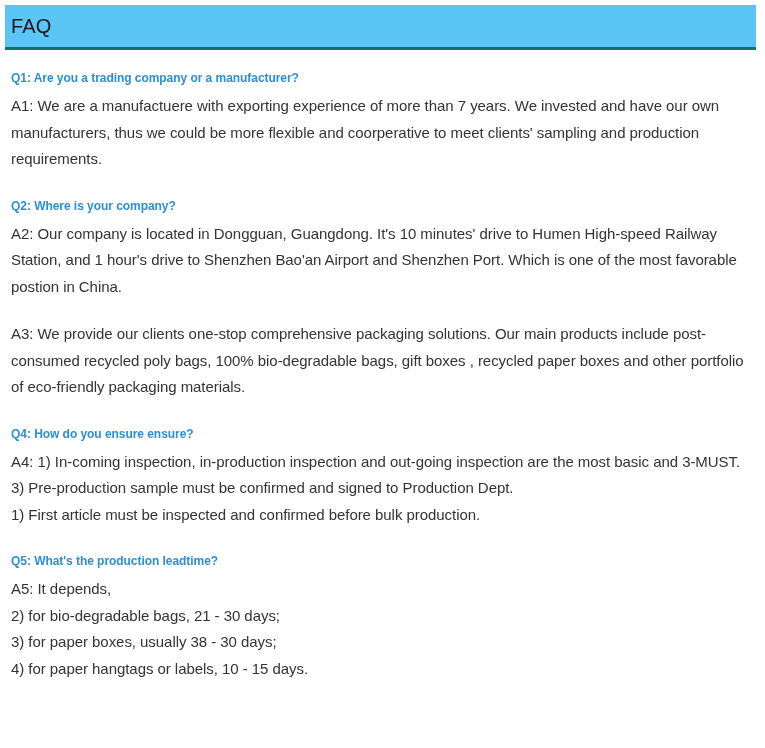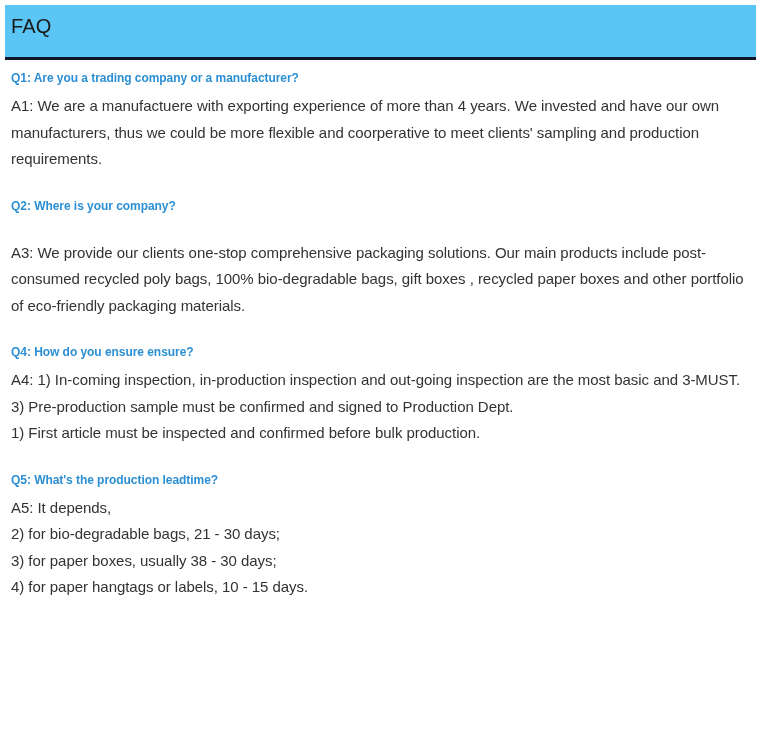--- a/index.html
+++ b/index.html
@@ -21,23 +21,23 @@
     height: 748px;
     background: #ffffff;
   }
 
   
   .faq-banner {
     position: absolute;
     left: 5px;
     top: 5px;
     width: 751px;
-    height: 55px;
+    height: 45px;
     background: #5bc5f5;
-    border-bottom: 3px solid #0f172a;
+    border-bottom: 3px solid #0f766e;
     box-sizing: border-box;
   }
   .faq-banner-title {
     position: absolute;
     left: 6px;
     top: 9px;
     font-size: 20px;
     font-weight: 400;
     color: #1a1a1a;
     letter-spacing: 0.1px;
@@ -88,26 +88,29 @@
 
   <div class="faq-banner">
     <div class="faq-banner-title">FAQ</div>
   </div>
 
   <div class="faq-content">
 
     <div class="qa-block">
       <h3 class="qa-question">Q1: Are you a trading company or a manufacturer?</h3>
       <p class="qa-answer">
-        <span class="qa-line">A1: We are a manufactuere with exporting experience of more than 4 years. We invested and have our own manufacturers, thus we could be more flexible and coorperative to meet clients' sampling and production requirements.</span>
+        <span class="qa-line">A1: We are a manufactuere with exporting experience of more than 7 years. We invested and have our own manufacturers, thus we could be more flexible and coorperative to meet clients' sampling and production requirements.</span>
       </p>
     </div>
 
     <div class="qa-block">
       <h3 class="qa-question">Q2: Where is your company?</h3>
+      <p class="qa-answer">
+        <span class="qa-line">A2: Our company is located in Dongguan, Guangdong. It's 10 minutes' drive to Humen High-speed Railway Station, and 1 hour's drive to Shenzhen Bao'an Airport and Shenzhen Port. Which is one of the most favorable postion in China.</span>
+      </p>
     </div>
 
     <div class="qa-block">
       <p class="qa-answer">
         <span class="qa-line">A3: We provide our clients one-stop comprehensive packaging solutions. Our main products include post-consumed recycled poly bags, 100% bio-degradable bags, gift boxes , recycled paper boxes and other portfolio of eco-friendly packaging materials.</span>
       </p>
     </div>
 
     <div class="qa-block">
       <h3 class="qa-question">Q4: How do you ensure ensure?</h3>

